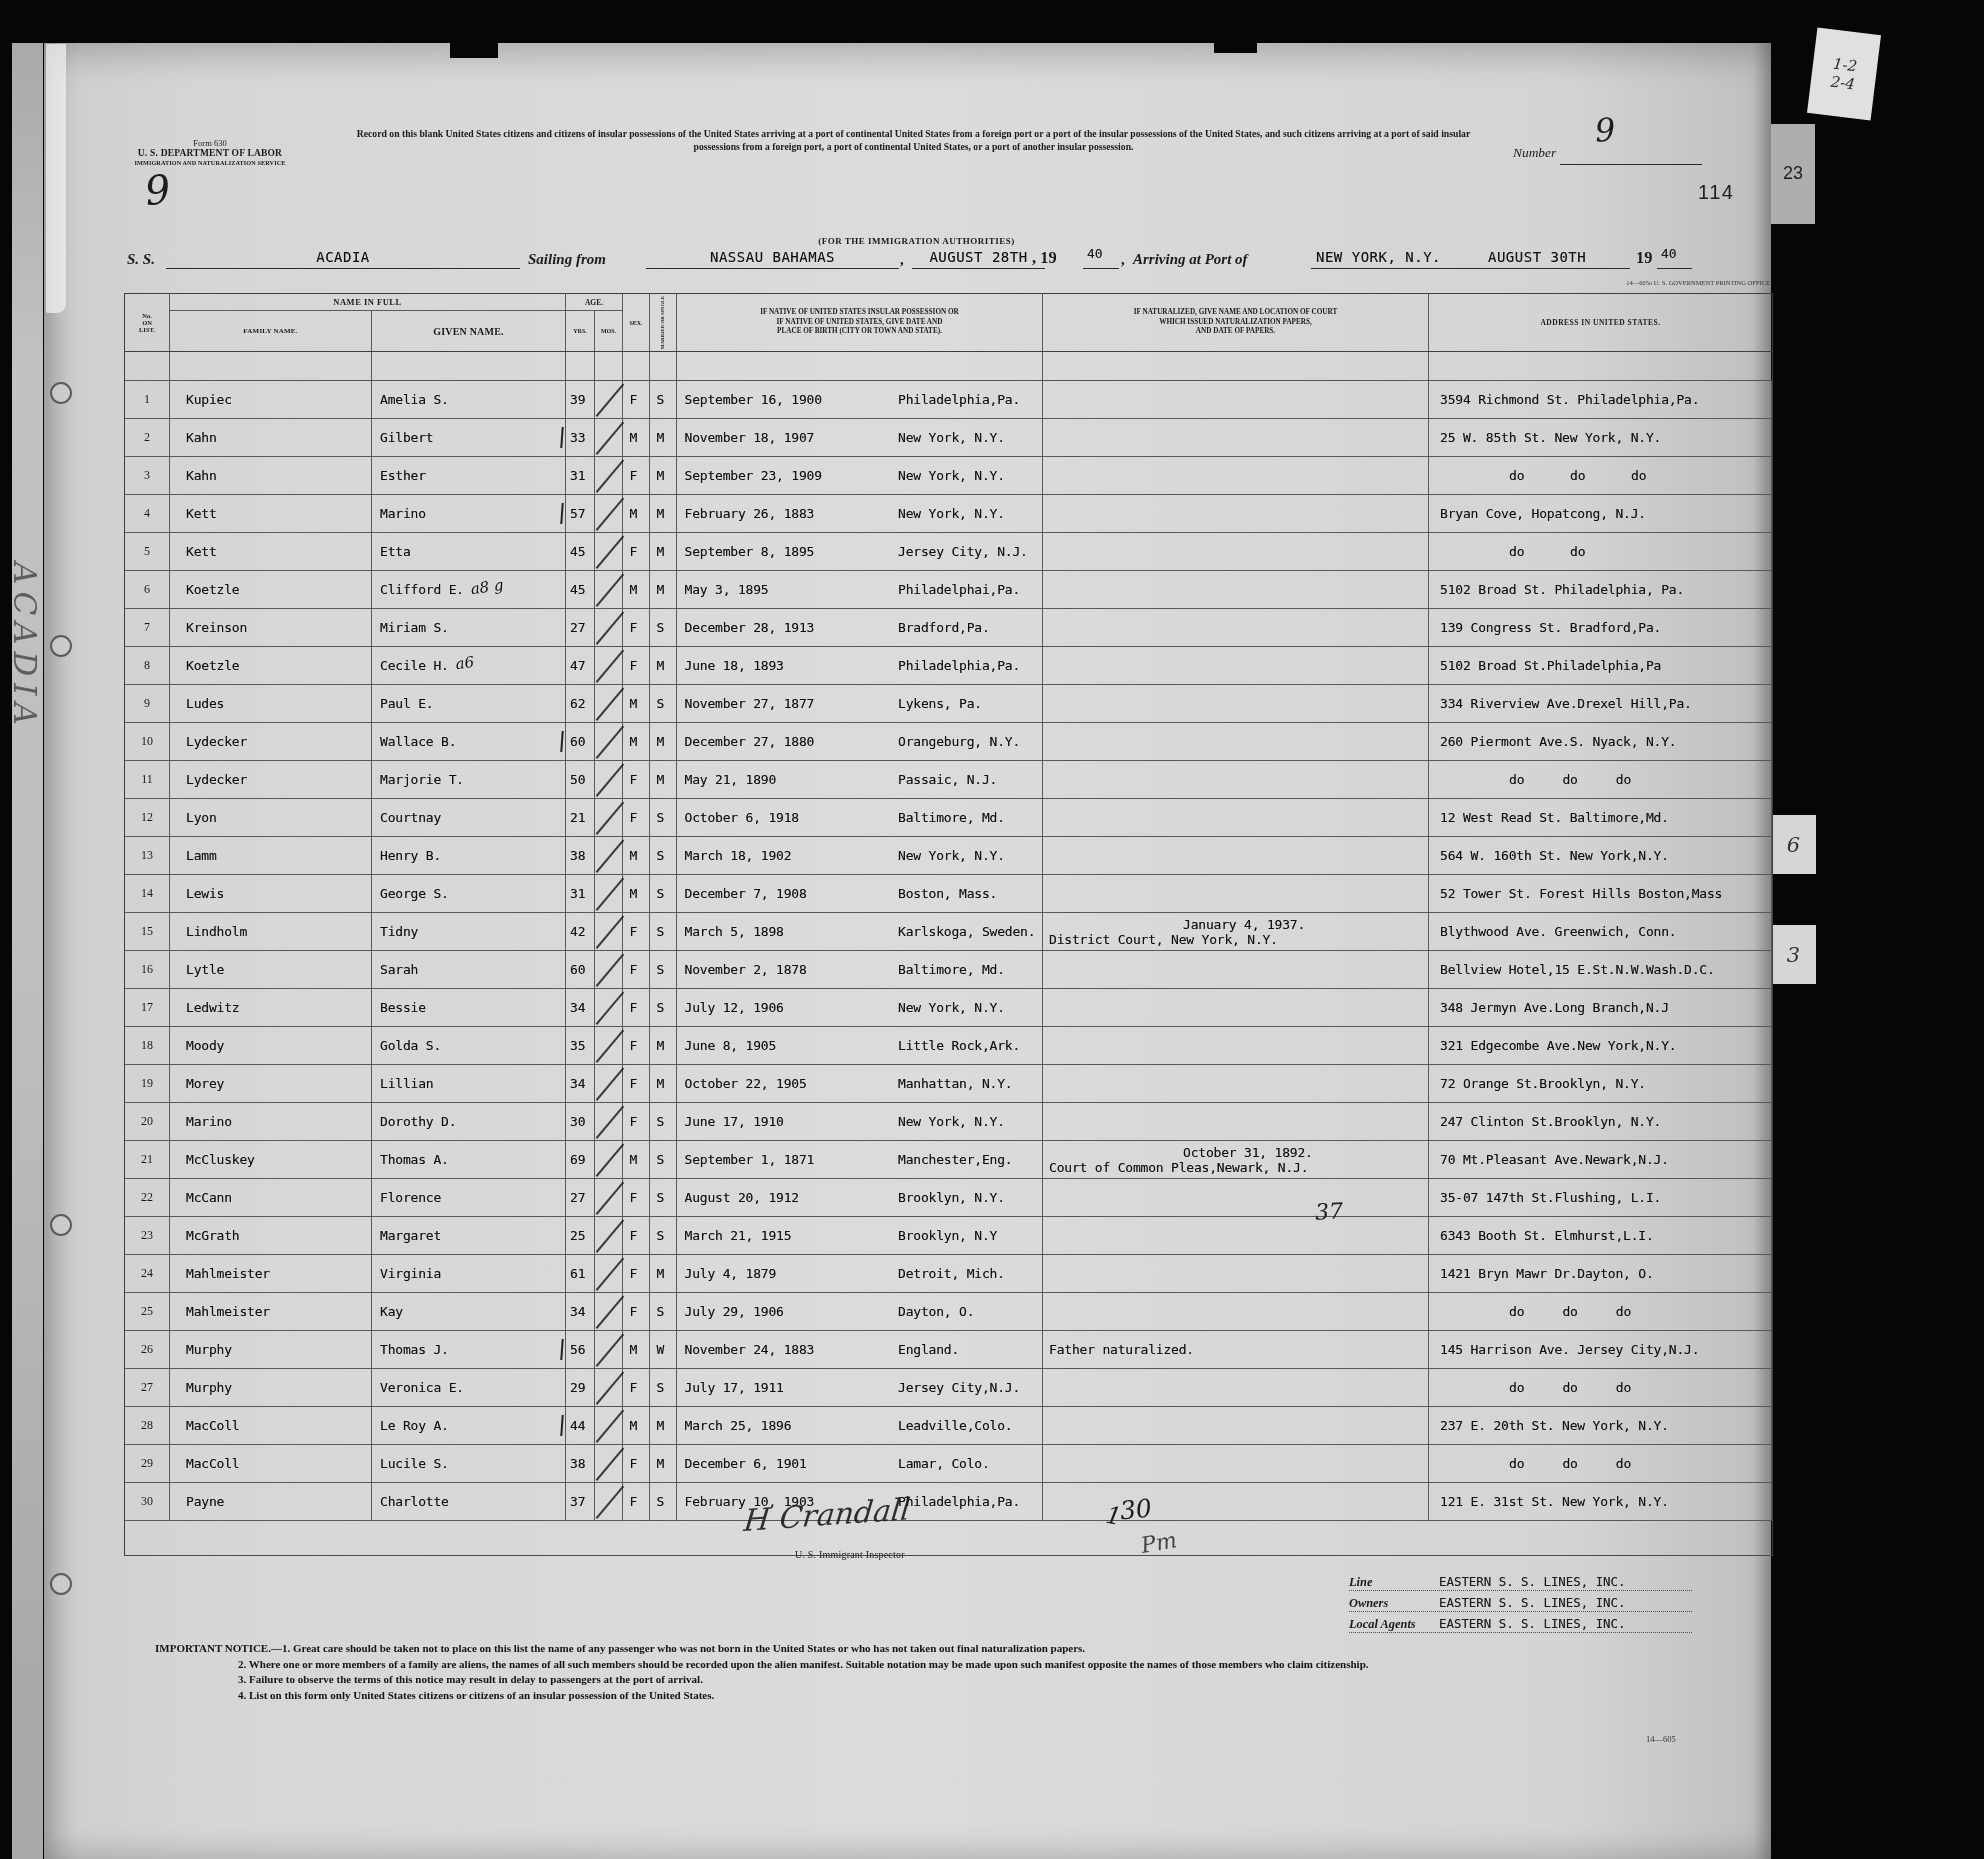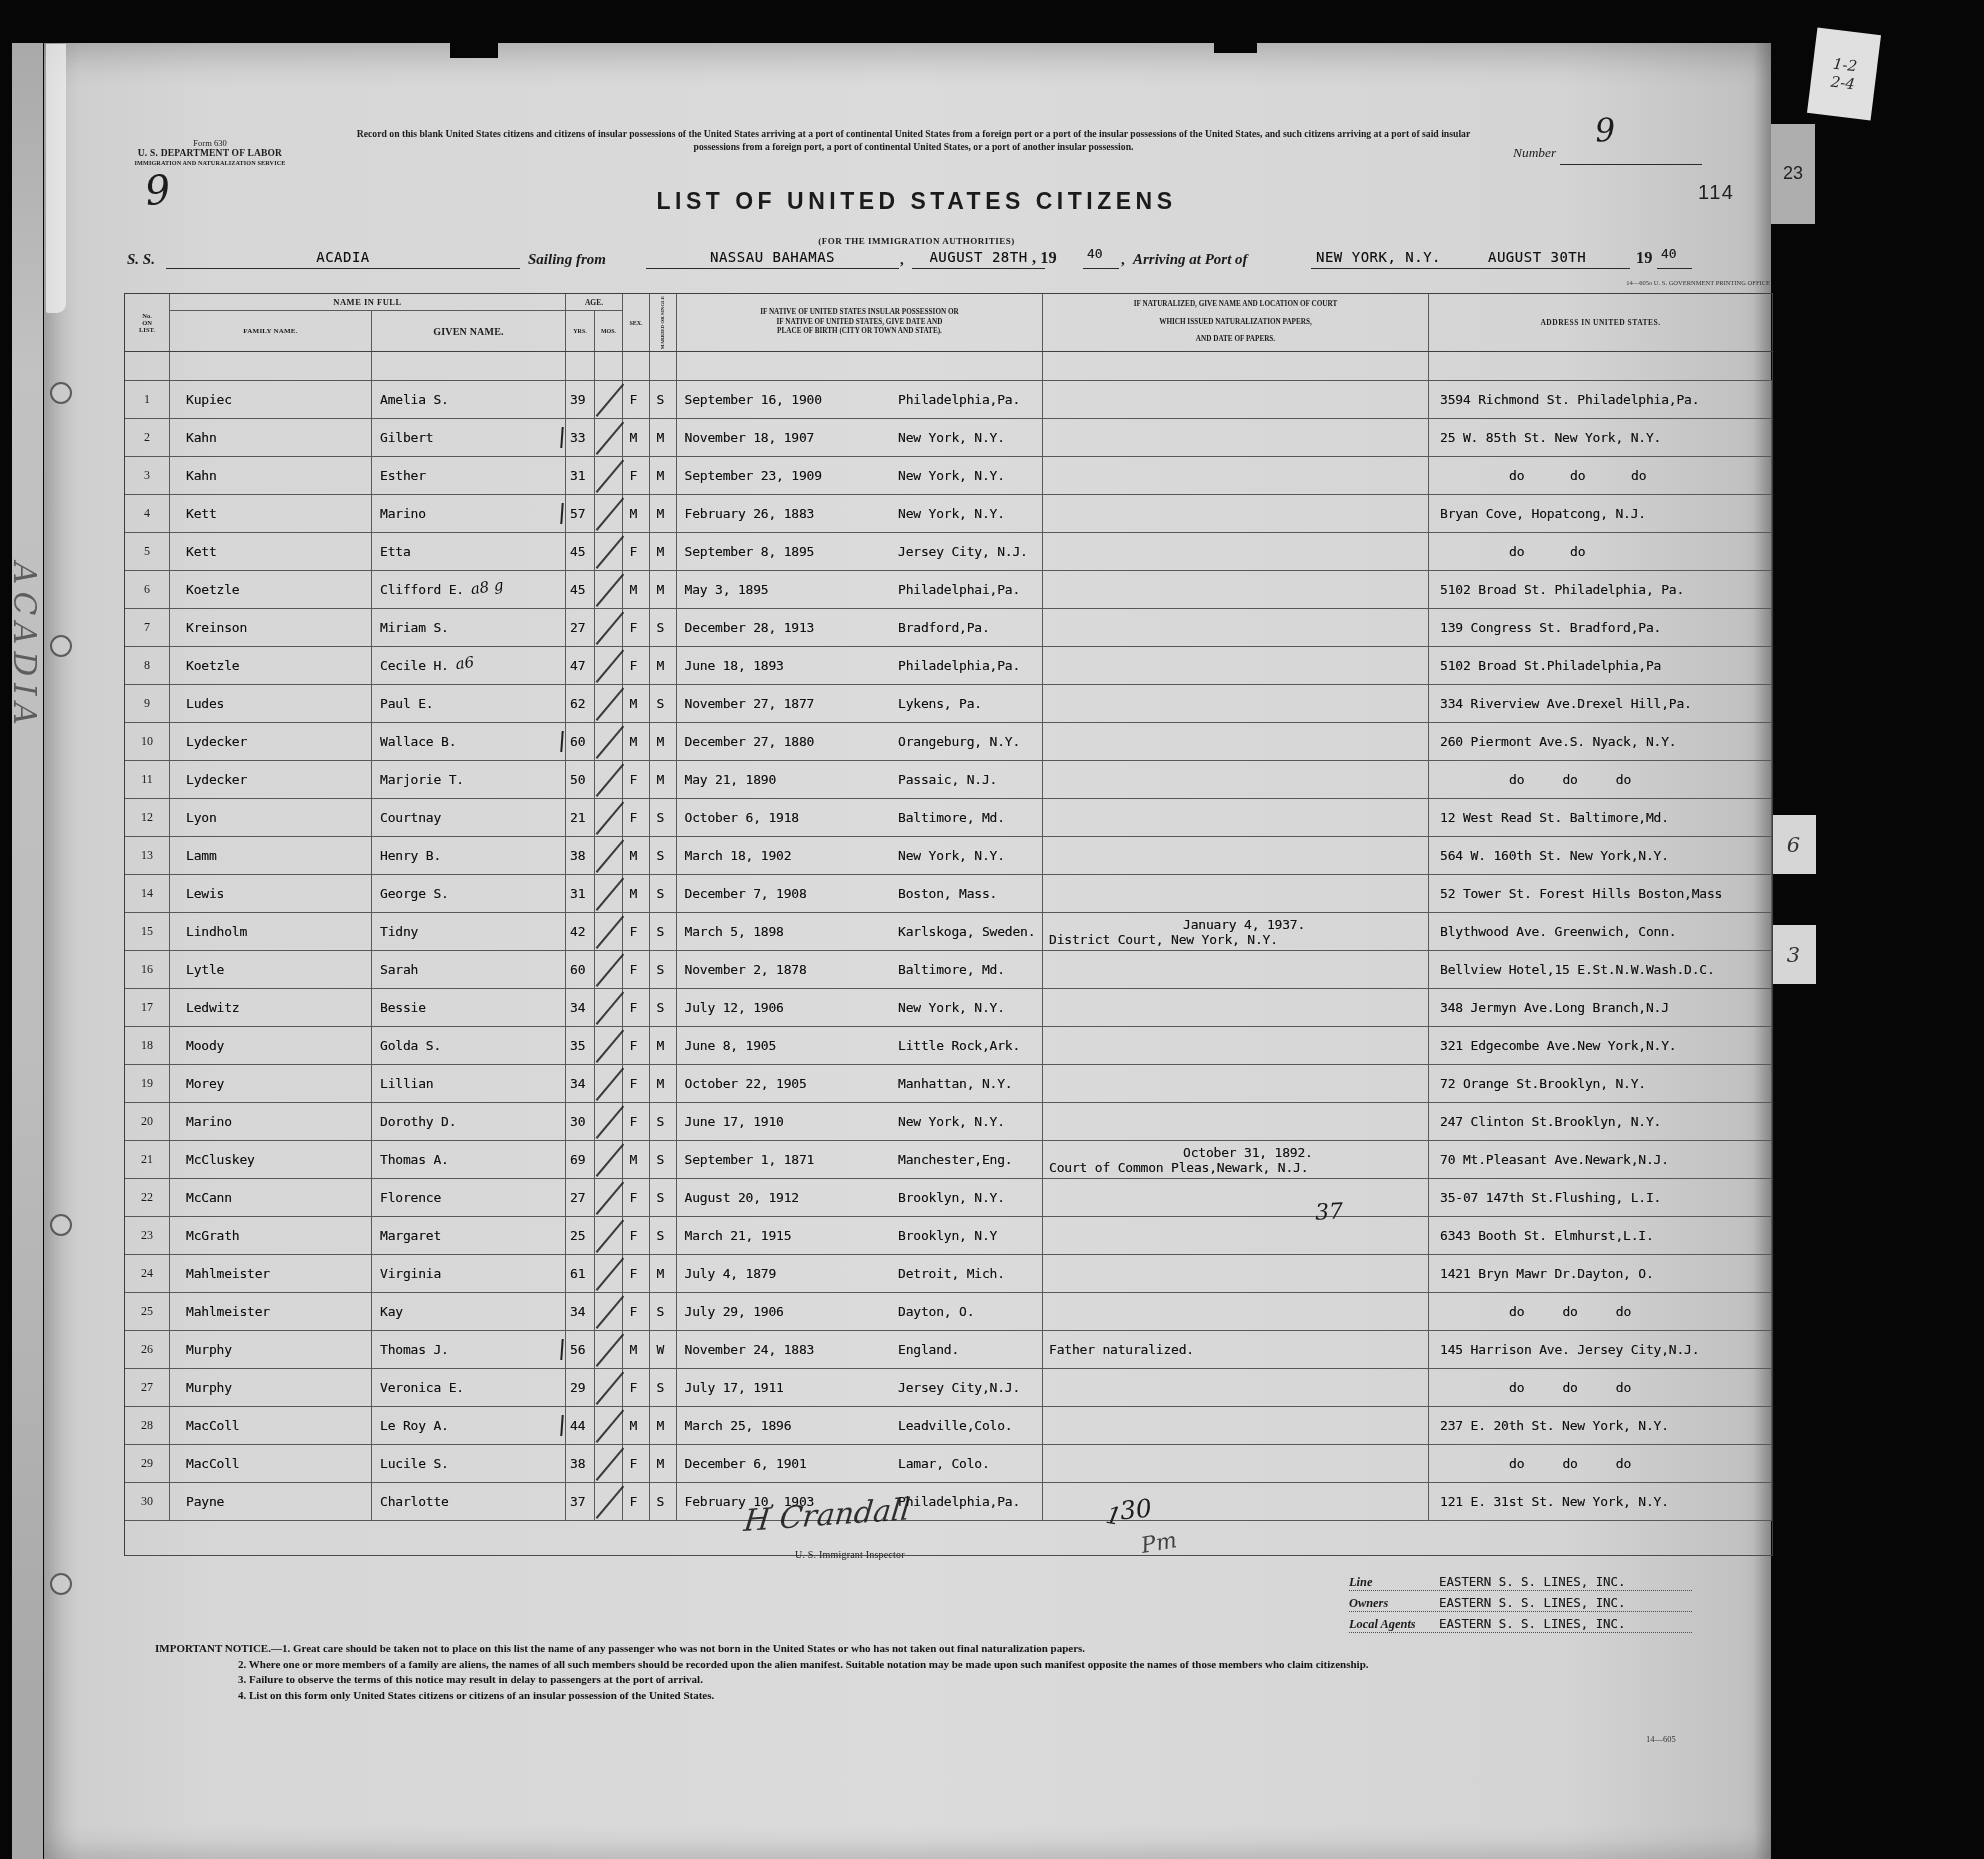--- a/index.html
+++ b/index.html
@@ -76,21 +76,21 @@
   .h.nif{grid-area:nif;font-size:8.5px;letter-spacing:0.5px;border-bottom:0.5px solid #5a5a5a;}
   .h.fam2{grid-area:fam;font-size:7px;letter-spacing:0.2px;}
   .h.giv2{grid-area:giv;font-size:10px;letter-spacing:0.2px;}
   .h.age{grid-area:age;font-size:7.5px;border-bottom:0.5px solid #5a5a5a;}
   .h.yrs2{grid-area:yrs;font-size:6px;}
   .h.mos2{grid-area:mos;font-size:6px;}
   .h.sex2{grid-area:sex;font-size:6px;}
   .h.ms2{grid-area:ms;}
   .vert{writing-mode:vertical-rl;transform:rotate(180deg);font-size:5px;letter-spacing:0;line-height:5.5px;}
   .h.birth2{grid-area:birth;font-size:7.2px;line-height:9.5px;}
-  .h.nat2{grid-area:nat;font-size:7.2px;line-height:9.5px;gap:8px;}
+  .h.nat2{grid-area:nat;font-size:7.2px;line-height:9.5px;}
   .h.addr2{grid-area:addr;font-size:7.5px;letter-spacing:0.5px;}
   .spacer-row{display:grid;grid-template-columns:45px 202px 194px 29px 28px 27px 27px 366px 386px 343px;
     height:28px;border-bottom:0.7px solid #555;}
   .spacer-row div{border-right:0.5px solid #5a5a5a;}
   .spacer-row div:last-child{border-right:none;}
   .row{display:grid;grid-template-columns:45px 202px 194px 29px 28px 27px 27px 366px 386px 343px;
     height:38px;box-sizing:border-box;border-bottom:0.5px solid #585858;position:relative;}
   .c{border-right:0.5px solid #5a5a5a;display:flex;align-items:center;overflow:visible;
     font-family:"DejaVu Sans Mono",monospace;font-size:13px;letter-spacing:-0.2px;color:#101010;
     text-shadow:0 0 0.5px rgba(10,10,10,.4);white-space:pre;}
@@ -174,21 +174,20 @@
     <div class="l2">U. S. DEPARTMENT OF LABOR</div>
     <div class="l3">IMMIGRATION AND NATURALIZATION SERVICE</div>
   </div>
   <div class="instructions">Record on this blank United States citizens and citizens of insular possessions of the United States arriving at a port of continental United States from a foreign port or a port of the insular possessions of the United States, and such citizens arriving at a port of said insular possessions from a foreign port, a port of continental United States, or a port of another insular possession.</div>
   <div class="number-label">Number</div>
   <div class="number-underline"></div>
   <div class="number-value handwriting" style="position:absolute;">9</div>
   <div class="margin-number handwriting" style="position:absolute;">9</div>
   <div class="page-stamp">114</div>
 
-  <div class="doc-title">LIST OF UNITED STATES CITIZENS</div>
   <div class="doc-subtitle">(FOR THE IMMIGRATION AUTHORITIES)</div>
   <div class="gpo-line">14—605o     U. S. GOVERNMENT PRINTING OFFICE</div>
 
   <div class="voyage">
     <span class="lbl" style="left:0;">S. S.</span>
     <span class="blank" style="left:39px;width:354px;">
       <span class="typed">ACADIA</span>
     </span>
     <span class="lbl" style="left:401px;">Sailing from</span>
     <span class="blank" style="left:519px;width:253px;">

